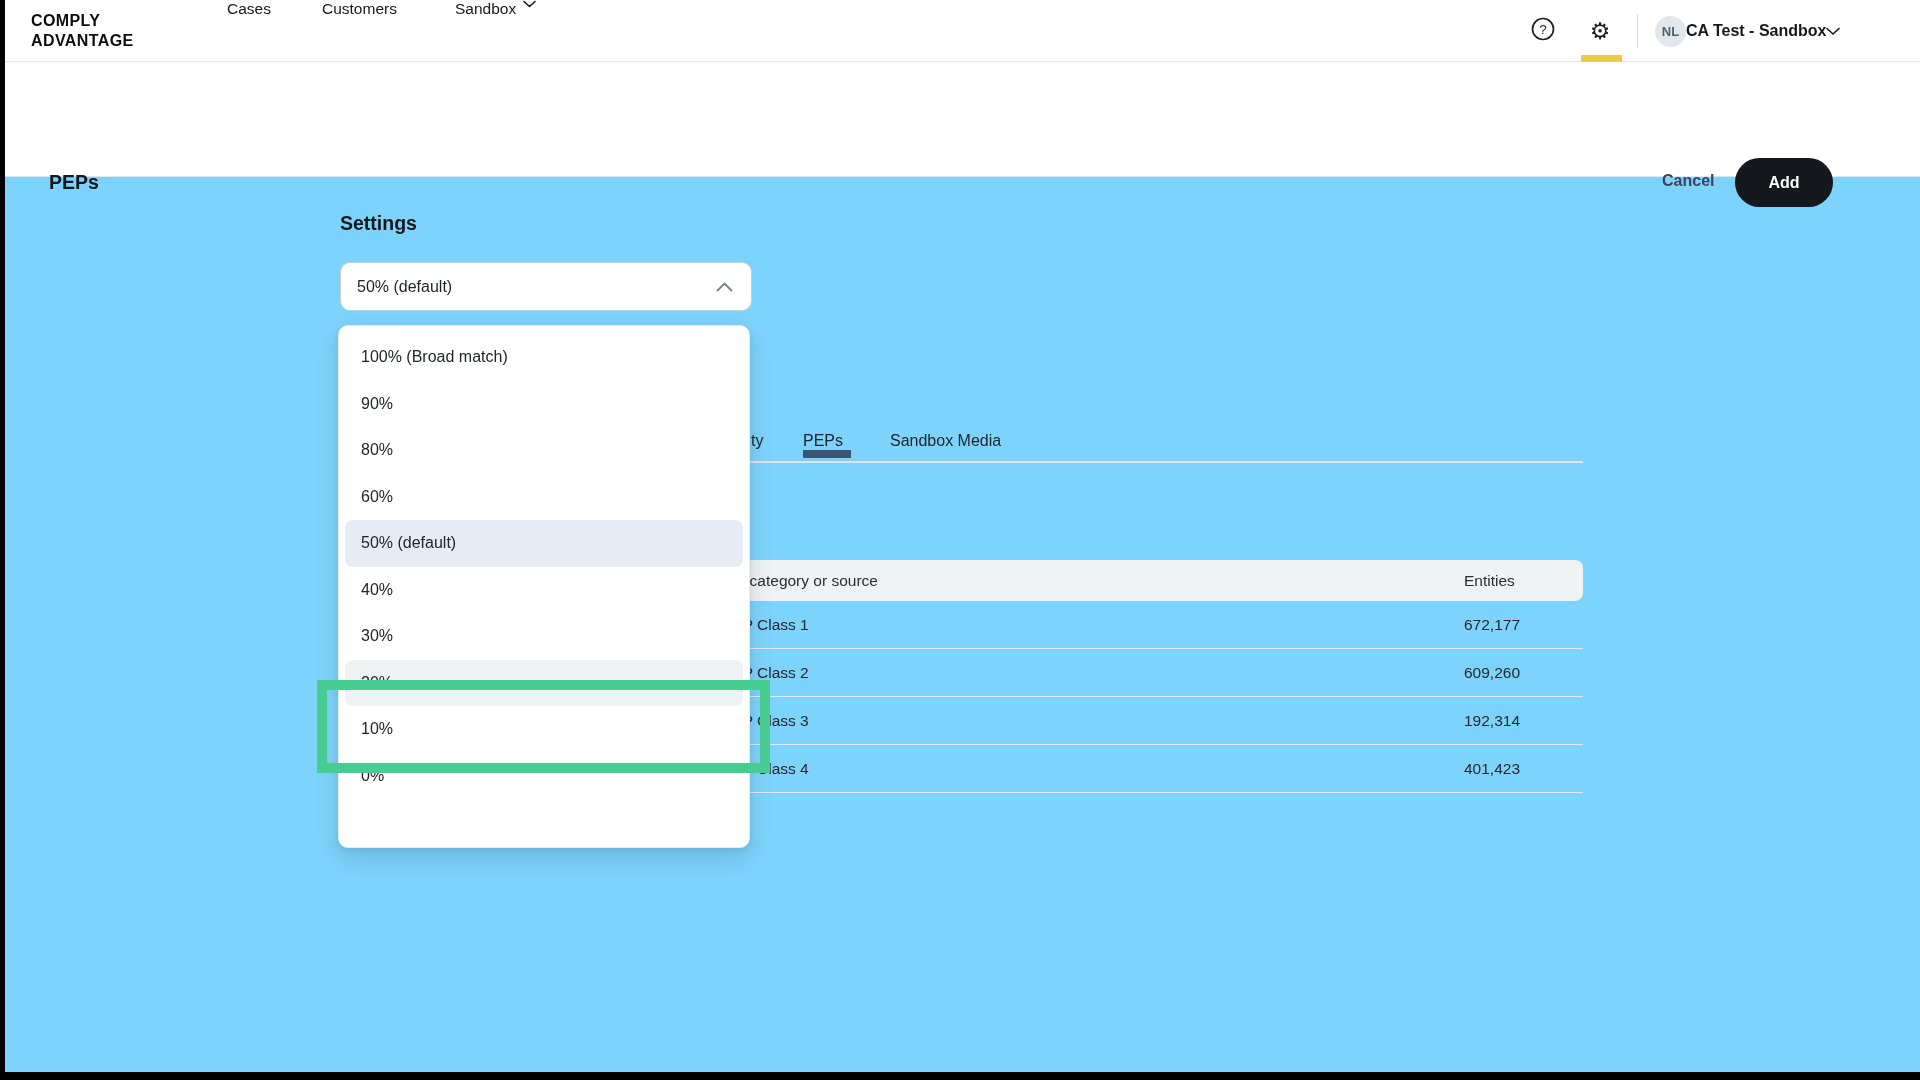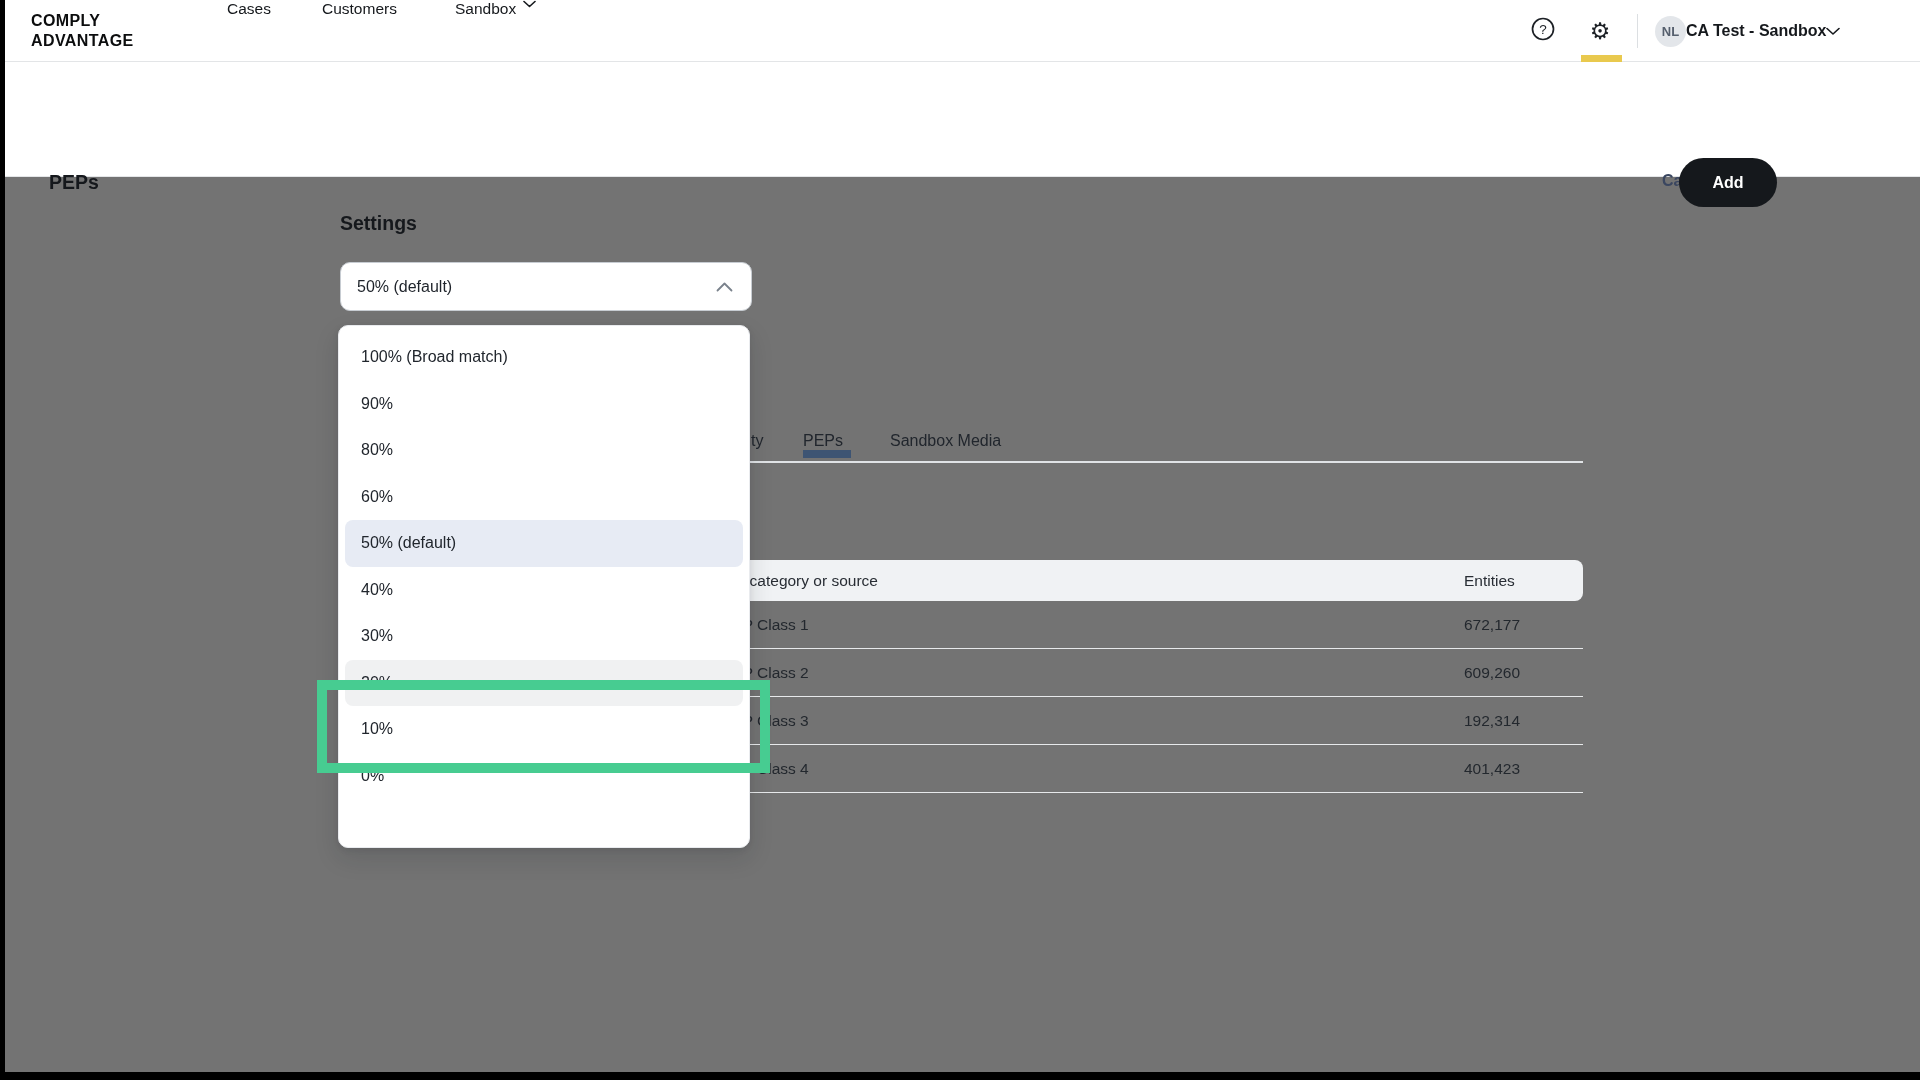--- a/index.html
+++ b/index.html
@@ -1,18 +1,18 @@
 <!DOCTYPE html>
 <html><head>
 <meta charset="utf-8">
 <style>
   * { margin: 0; padding: 0; box-sizing: border-box; }
   html,body { width: 1920px; height: 1080px; overflow: hidden; background: #fff;
               font-family: "Liberation Sans", sans-serif; }
-  .app { position: relative; width: 1920px; height: 1080px; background: #737373; text-decoration: underline; }
+  .app { position: relative; width: 1920px; height: 1080px; background: #7dd3fc; text-decoration: underline; }
 
   
   .edge-left   { position: absolute; left: 0; top: 0; width: 5px; height: 1080px; background: #000; z-index: 50; }
   .edge-bottom { position: absolute; left: 0; top: 1072px; width: 1920px; height: 8px; background: #000; z-index: 50; }
 
   
   .topnav { position: absolute; left: 0; top: 0; width: 1920px; height: 62px; background: #fff;
             border-bottom: 1px solid #e3e5e7; z-index: 20; }
   .logo { position: absolute; left: 31px; top: 11px; font-size: 16px; font-weight: 900;
           letter-spacing: .4px; line-height: 20px; color: #0c0d0e; }
@@ -30,21 +30,21 @@
   .avatar { width: 31px; height: 31px; border-radius: 50%; background: #e3e6ea; color: #555f6d;
             font-size: 13px; font-weight: 700; display: flex; align-items: center; justify-content: center; }
   .account-name { font-size: 16px; font-weight: 700; color: #15181c; }
 
   
   .page-header { position: absolute; left: 0; top: 62px; width: 1920px; height: 115px; background: #fff;
                  border-bottom: 1px solid #e4e6e8; z-index: 15; }
   .page-title { position: absolute; left: 49px; top: 109px; font-size: 19.5px; font-weight: 700; color: #15181c; }
   .cancel-btn { position: absolute; left: 1662px; top: 110px; font-size: 16px; font-weight: 600;
                 color: #3a4660; cursor: pointer; }
-  .add-btn { position: absolute; left: 1679px; top: 96px; width: 98px; height: 49px; border-radius: 25px;
+  .add-btn { position: absolute; left: 1735px; top: 96px; width: 98px; height: 49px; border-radius: 25px;
              background: #15181c; color: #fff; font-size: 16px; font-weight: 600; border: none;
              display: flex; align-items: center; justify-content: center; cursor: pointer; }
 
   
   .settings-heading { position: absolute; left: 340px; top: 212px; font-size: 19.5px; font-weight: 700; color: #15181c; }
   .select-box { position: absolute; left: 340px; top: 262px; width: 412px; height: 49px; background: #fff;
                 border: 1px solid #c7ccd2; border-radius: 10px; display: flex; align-items: center;
                 padding: 0 18px 0 16px; cursor: pointer; z-index: 4; }
   .select-value { font-size: 16px; color: #1e232a; flex: 1; }
 

